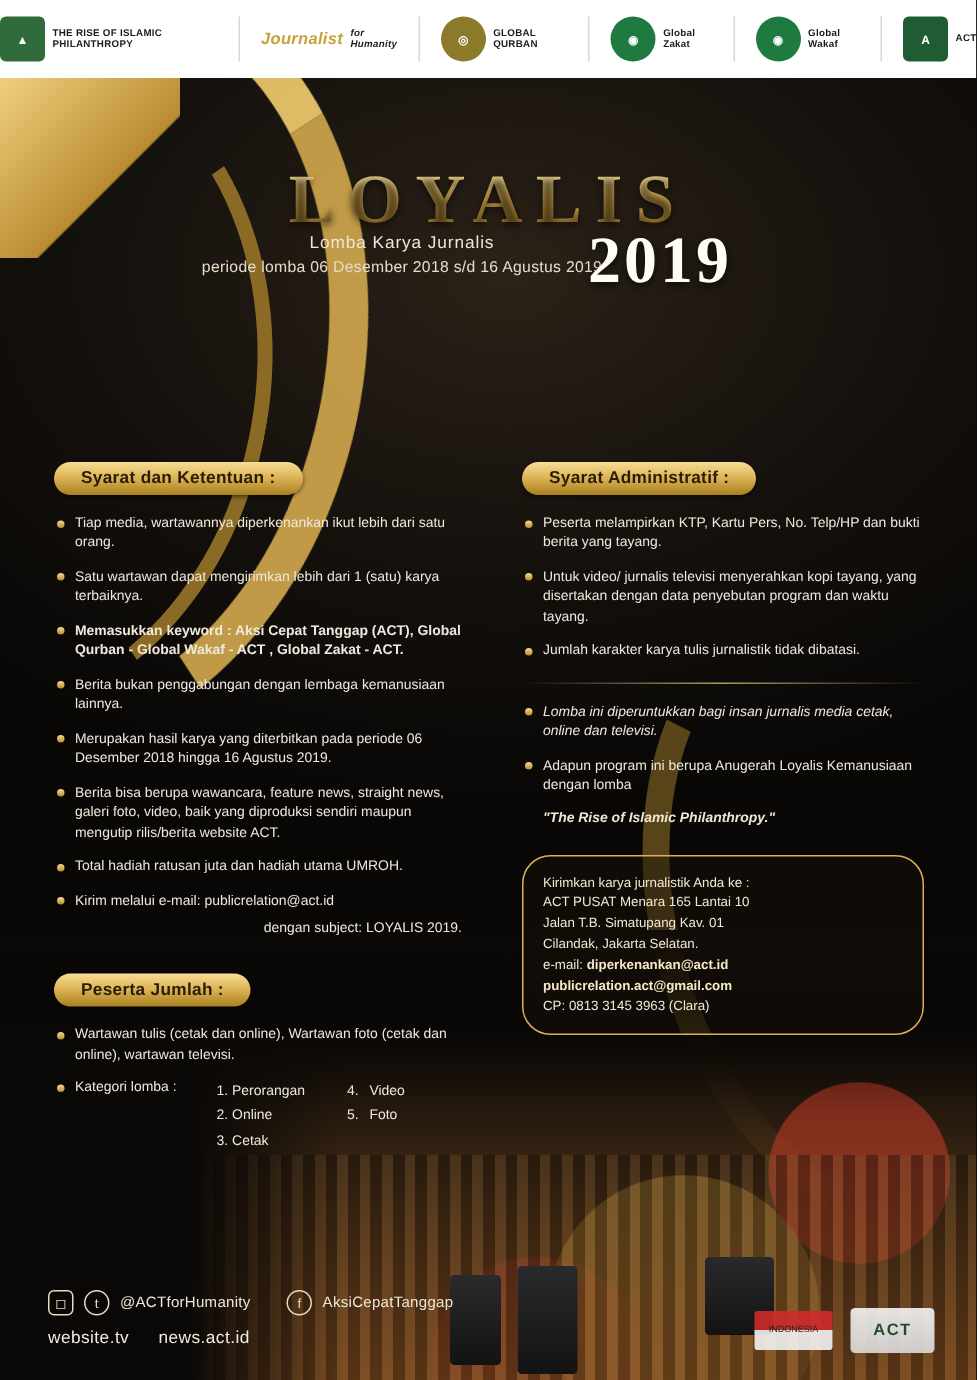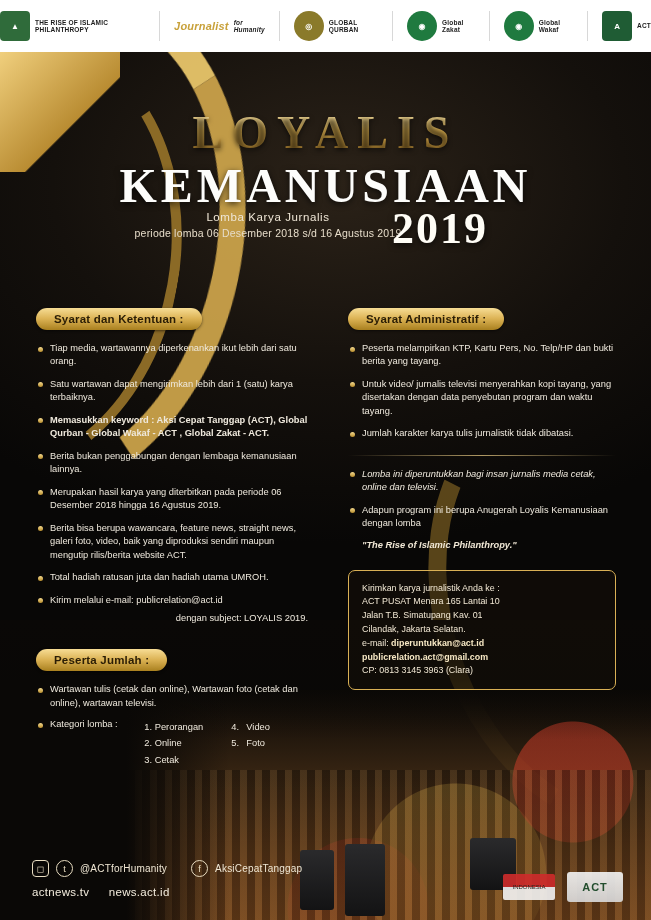--- a/index.html
+++ b/index.html
@@ -172,21 +172,21 @@
   .tagline{
     color:#f0e7d5;font-size:9.3px;font-style:italic;font-weight:bold;
     margin-top:7px;padding-left:14px;
   }
 
   
   .contact-box{
     margin-top:20px;
     border:1.4px solid #d9b köp;
     border:1.4px solid #d9b055;
-    border-radius:7px;
+    border-radius:19px;
     padding:11px 13px;
     color:#f2e8d4;font-size:8.9px;line-height:1.55;
     background:rgba(25,18,8,.45);
   }
   .contact-box .bold{font-weight:bold;color:#f7e8c4;}
 
   
   .peserta{margin-top:26px;}
   .kat-label{color:#efe9dd;font-size:9.3px;position:relative;padding-left:14px;}
   .kat-label::before{
@@ -280,21 +280,20 @@
     </div>
     <div class="logo-sep"></div>
     <div class="logo">
       <span class="logo-mark" style="background:#1f5c34">A</span>
       <span class="logo-txt">ACT</span>
     </div>
   </div>
 
   <div class="title-wrap">
     <div class="t-loyalis">LOYALIS</div>
-    <div class="t-kemanusiaan">KEMANUSIAAN</div>
     <div class="sub-row">
       <div class="sub-lines">
         <div class="l1">Lomba Karya Jurnalis</div>
         <div class="l2">periode lomba 06 Desember 2018 s/d 16 Agustus 2019</div>
       </div>
       <div class="year">2019</div>
     </div>
   </div>
 
   <div class="col-left">
@@ -347,38 +346,38 @@
     </ul>
     <div class="tagline">"The Rise of Islamic Philanthropy."</div>
 
     <div class="contact-box">
       <div>Kirimkan karya jurnalistik Anda ke :</div>
       <div>ACT PUSAT Menara 165 Lantai 10</div>
       <div>Jalan T.B. Simatupang Kav. 01</div>
       <div>Cilandak, Jakarta Selatan.</div>
       <div>
         <span>e-mail:</span>
-        <span class="bold">diperuntukkan@act.id</span>
+        <span class="bold">diperkenankan@act.id</span>
       </div>
       <div class="bold">publicrelation.act@gmail.com</div>
       <div>CP: 0813 3145 3963 (Clara)</div>
     </div>
   </div>
 
   <div class="footer">
     <div class="soc-row">
       <span class="soc-ico">◻</span>
       <span class="soc-ico circle">t</span>
       <span class="soc-txt">@ACTforHumanity</span>
       <span class="soc-gap"></span>
       <span class="soc-ico circle">f</span>
       <span class="soc-txt">AksiCepatTanggap</span>
     </div>
     <div class="sites">
-      <span>actnews.tv</span>
+      <span>website.tv</span>
       <span>news.act.id</span>
     </div>
   </div>
 
   <div class="mini-flag">INDONESIA</div>
   <div class="act-bottom">ACT</div>
 
 </div>
 
 </body></html>

